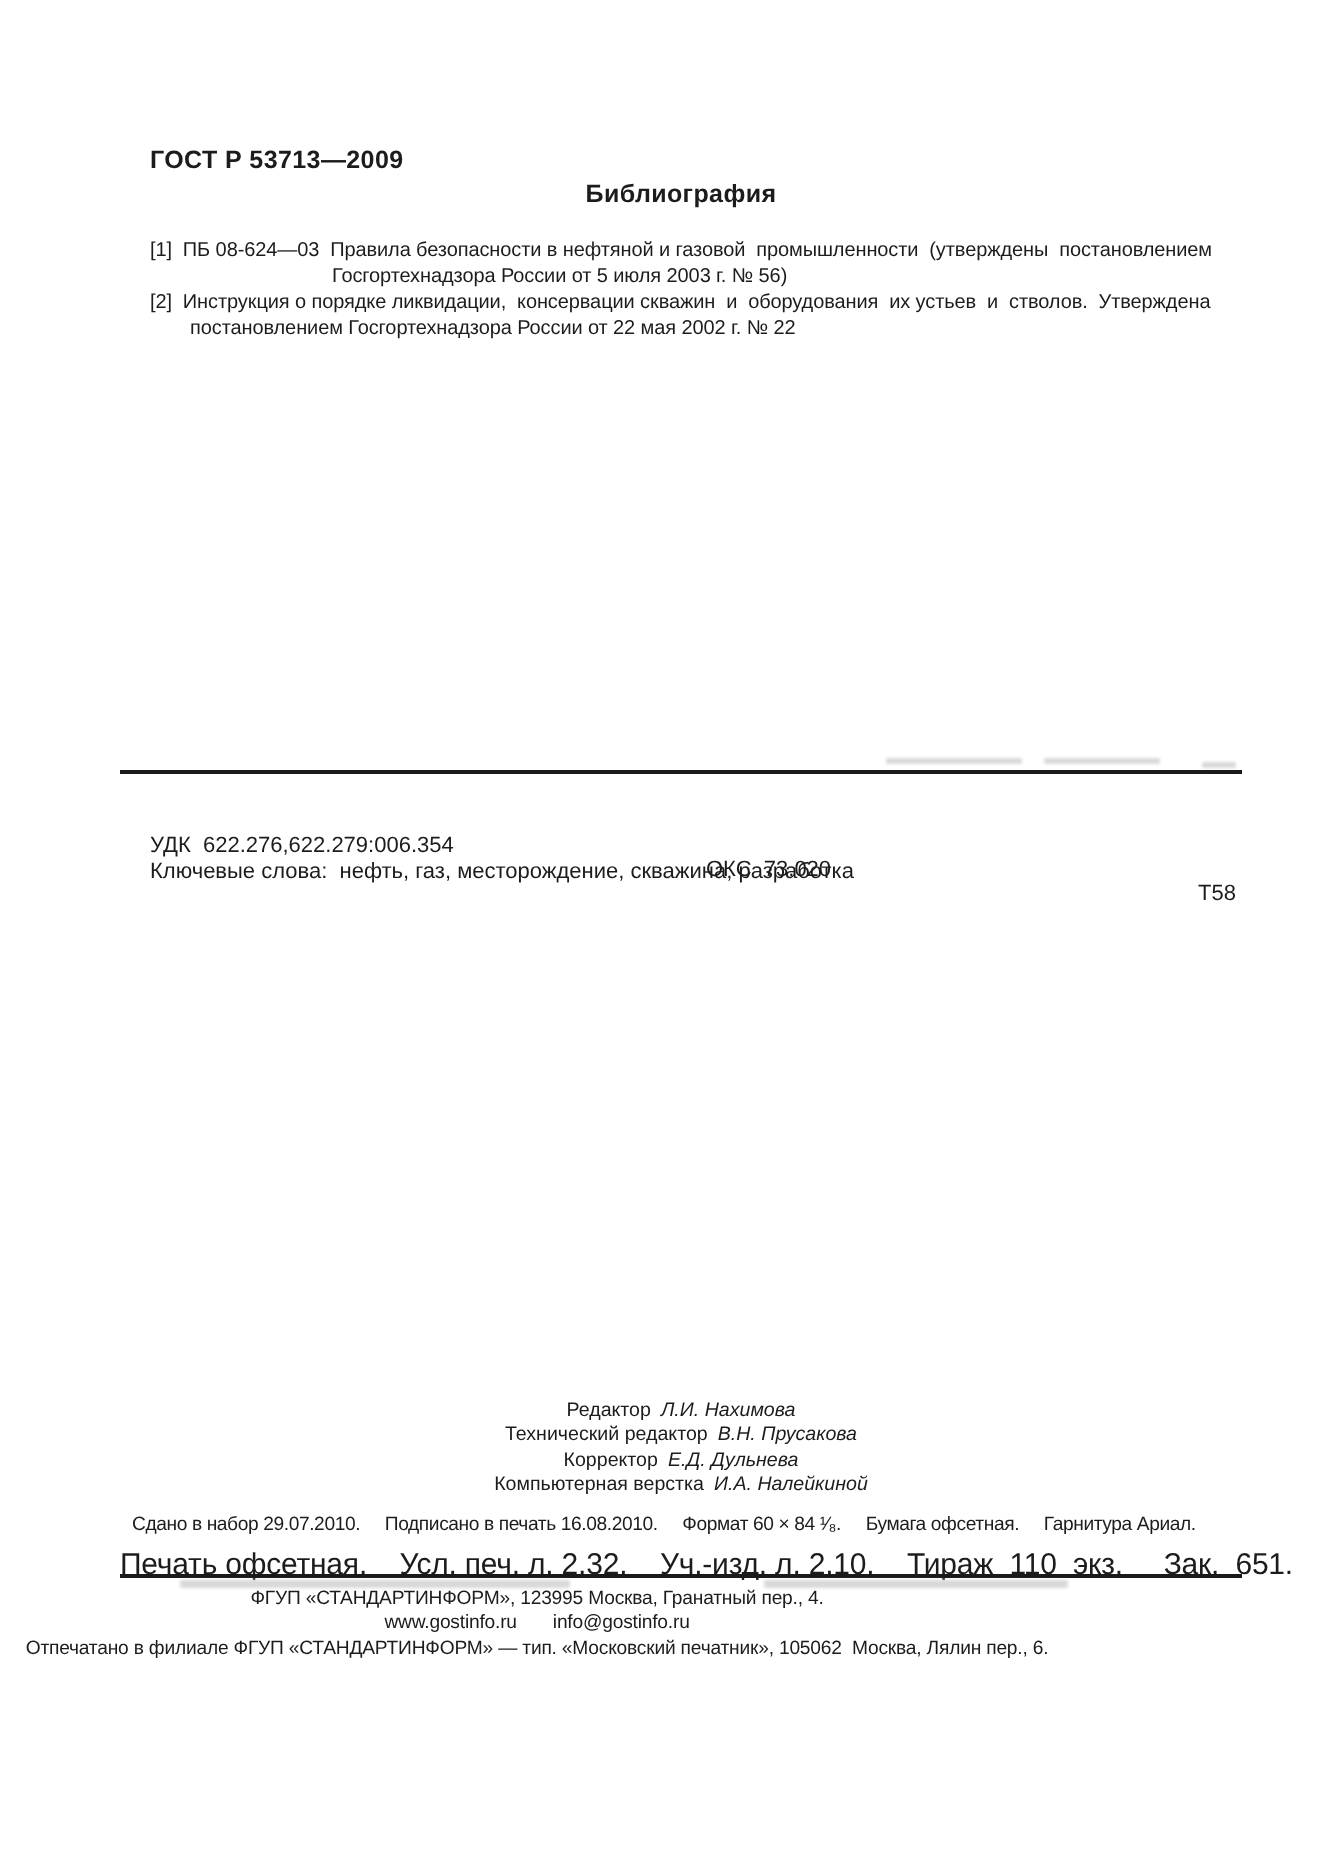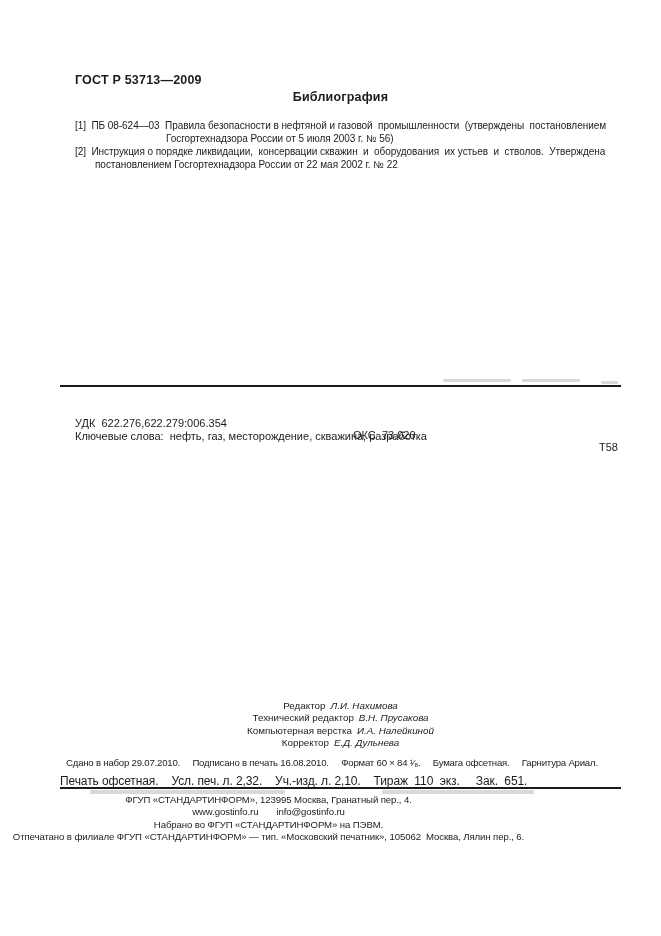--- a/index.html
+++ b/index.html
@@ -69,21 +69,21 @@
   }
   .credit-line { text-align: center; white-space: pre; }
   .credit-name { font-style: italic; padding-left: 5px; }
 
   .imprint-1 {
     position: absolute; left: 66px; top: 757px;
     font-size: 9.6px; letter-spacing: -0.2px; white-space: pre;
   }
   .imprint-2 {
     position: absolute; left: 60px; top: 774px; width: 561px;
-    text-align: left; font-size: 12px; letter-spacing: -0.1px; white-space: pre;
+    text-align: left; font-size: 15px; letter-spacing: -0.1px; white-space: pre;
   }
 
   .publisher {
     position: absolute; left: 0; top: 794px; width: 537px;
     font-size: 9.6px; line-height: 12.3px; letter-spacing: -0.1px;
   }
   .pub-line { text-align: center; white-space: pre; }
   .pub-contacts { display: flex; justify-content: center; gap: 18px; white-space: pre; text-align: right; }
 </style>
 </head>
@@ -112,34 +112,33 @@
     <span class="udk">УДК  622.276,622.279:006.354</span>
     <span class="oks">ОКС  73.020</span>
     <span class="idx">Т58</span>
   </div>
 
   <div class="keywords">Ключевые слова:  нефть, газ, месторождение, скважина, разработка</div>
 
   <div class="credits">
     <div class="credit-line"><span>Редактор</span><span class="credit-name">Л.И. Нахимова</span></div>
     <div class="credit-line"><span>Технический редактор</span><span class="credit-name">В.Н. Прусакова</span></div>
+    <div class="credit-line"><span>Корректор</span><span class="credit-name">Е.Д. Дульнева</span></div>
     <div class="credit-line"><span>Компьютерная верстка</span><span class="credit-name">И.А. Налейкиной</span></div>
-    <div class="credit-line"><span>Корректор</span><span class="credit-name">Е.Д. Дульнева</span></div>
   </div>
 
   <div class="imprint-1">Сдано в набор 29.07.2010.     Подписано в печать 16.08.2010.     Формат 60 × 84 ¹⁄₈.     Бумага офсетная.     Гарнитура Ариал.</div>
   <div class="imprint-2">Печать офсетная.    Усл. печ. л. 2,32.    Уч.-изд. л. 2,10.    Тираж  110  экз.     Зак.  651.</div>
 
   <div class="rule rule-2"></div>
   <div class="ghost g4"></div>
   <div class="ghost g5"></div>
 
   <div class="publisher">
     <div class="pub-line">ФГУП «СТАНДАРТИНФОРМ», 123995 Москва, Гранатный пер., 4.</div>
     <div class="pub-contacts">
       <span>www.gostinfo.ru</span>
       <span>info@gostinfo.ru</span>
     </div>
-    <div class="pub-line">Набрано во ФГУП «СТАНДАРТИНФОРМ» на ПЭВМ.</div>
     <div class="pub-line">Отпечатано в филиале ФГУП «СТАНДАРТИНФОРМ» — тип. «Московский печатник», 105062  Москва, Лялин пер., 6.</div>
   </div>
 
 </div>
 
 </body></html>

